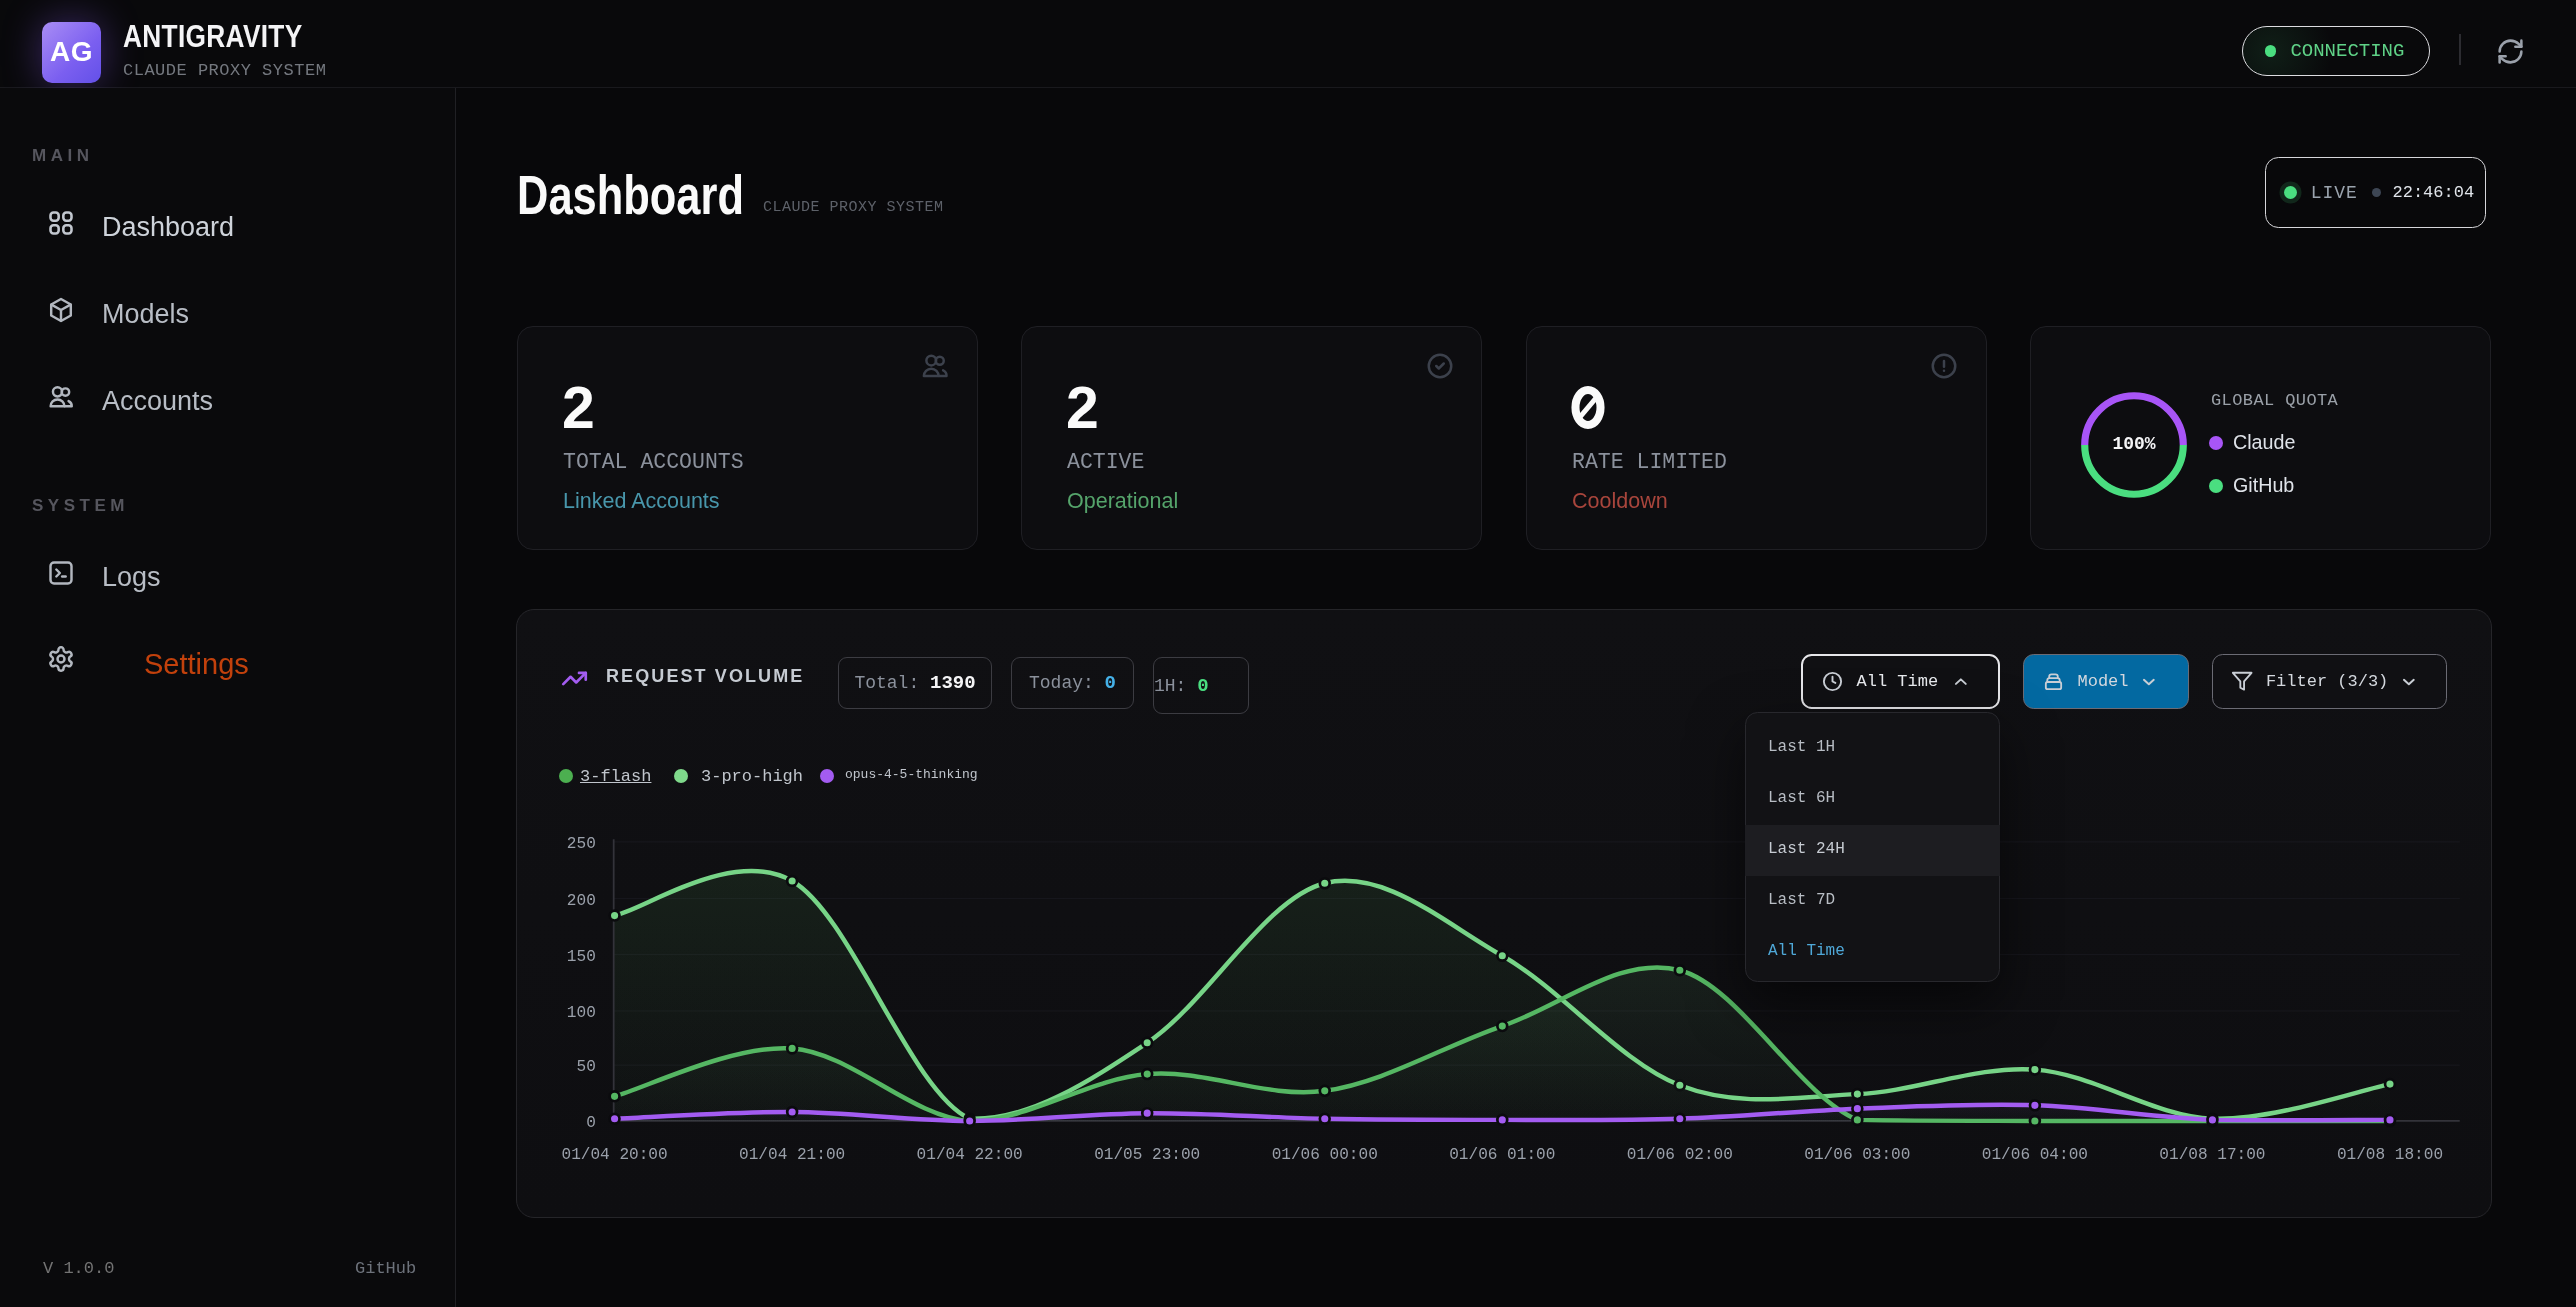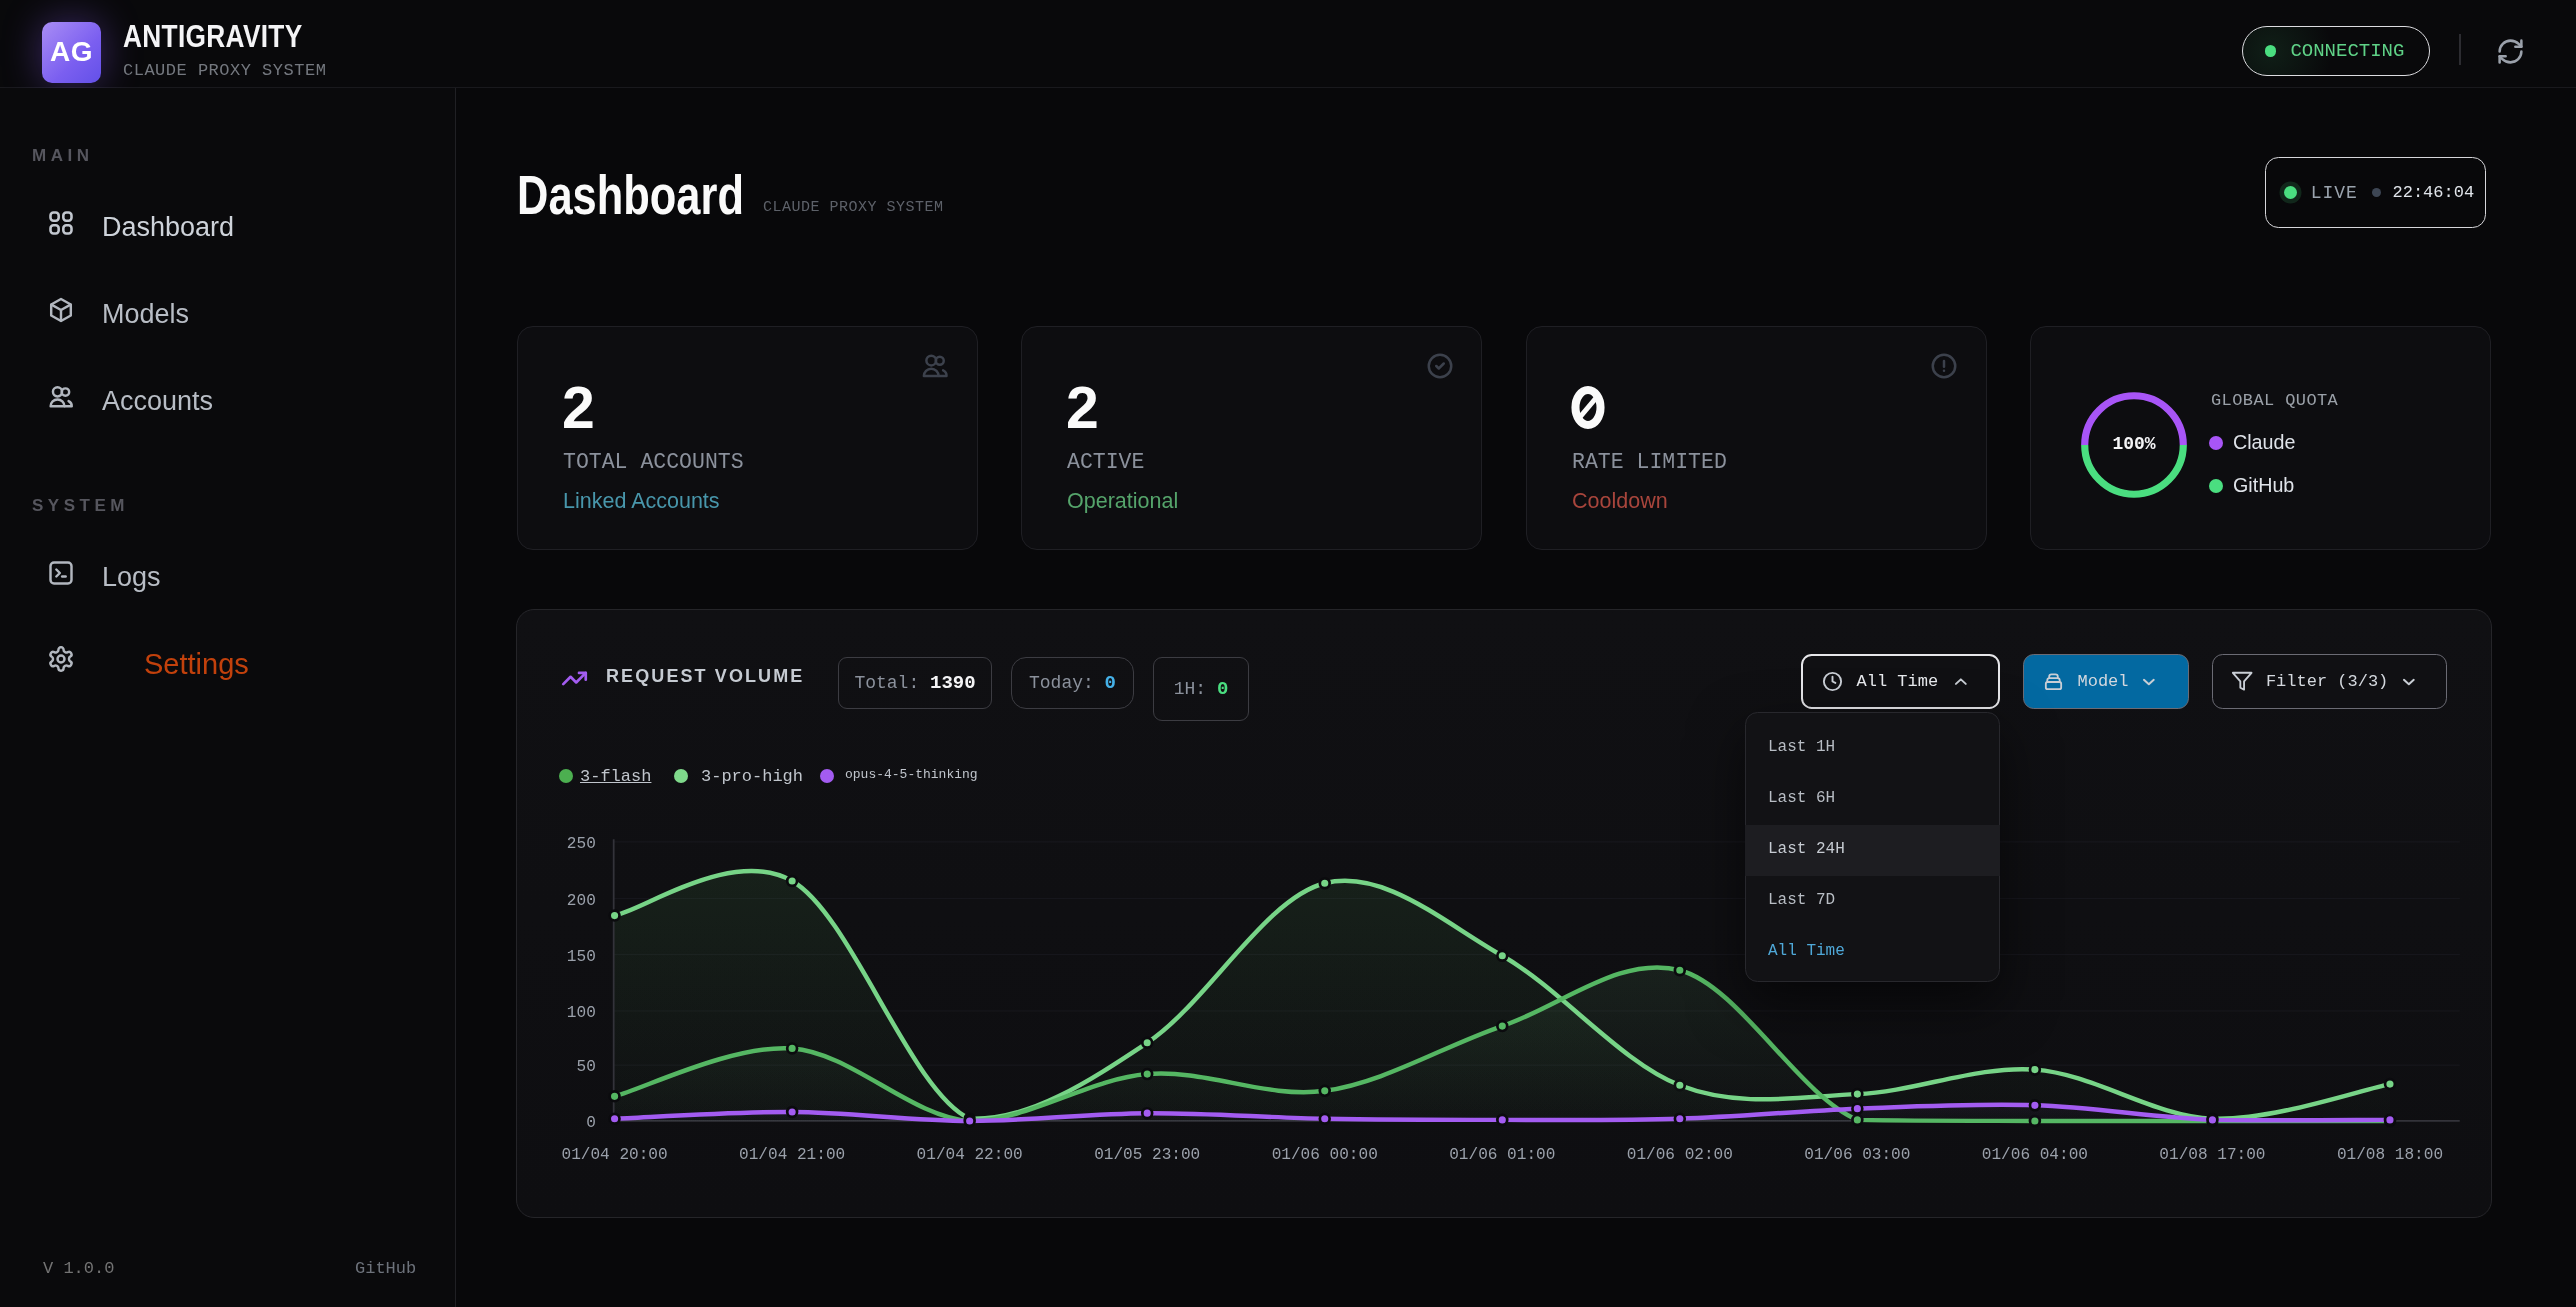--- a/index.html
+++ b/index.html
@@ -129,25 +129,25 @@
 <div class="abs" style="left:561px;top:665px;"><svg width="27" height="27" viewBox="0 0 24 24" fill="none" stroke="#a35cf1" stroke-width="2.4" stroke-linecap="round" stroke-linejoin="round">
       <polyline points="22 7 13.5 15.5 8.5 10.5 2 17"></polyline>
       <polyline points="16 7 22 7 22 13"></polyline>
     </svg></div>
 <div class="abs" style="left:606px;top:666px;font-size:18px;font-weight:bold;color:#c6cbd2;letter-spacing:2.1px;">REQUEST VOLUME</div>
 
 <div class="abs" style="left:838px;top:657px;width:154px;height:52px;border:1.8px solid #3c3c42;border-radius:9px;display:flex;align-items:center;justify-content:center;">
   <span class="mono" style="font-size:18px;color:#8b919c;">Total:&nbsp;</span>
     <span class="mono" style="font-size:19px;font-weight:bold;color:#f4f4f6;">1390</span>
   </div>
-<div class="abs" style="left:1011px;top:657px;width:123px;height:52px;border:1.8px solid #3c3c42;border-radius:15px;display:flex;align-items:center;justify-content:center;">
+<div class="abs" style="left:1011px;top:657px;width:123px;height:52px;border:1.8px solid #3c3c42;border-radius:9px;display:flex;align-items:center;justify-content:center;">
   <span class="mono" style="font-size:18px;color:#8b919c;">Today:&nbsp;</span>
     <span class="mono" style="font-size:19px;font-weight:bold;color:#45b1e8;">0</span>
   </div>
-<div class="abs" style="left:1153px;top:657px;width:96px;height:64px;border:1.8px solid #3c3c42;border-radius:9px;display:flex;align-items:center;justify-content:center;">
+<div class="abs" style="left:1153px;top:657px;width:96px;height:57px;border:1.8px solid #3c3c42;border-radius:9px;display:flex;align-items:center;">
   <span class="mono" style="font-size:18px;color:#8b919c;">1H:&nbsp;</span>
     <span class="mono" style="font-size:19px;font-weight:bold;color:#4ade80;">0</span>
   </div>
 
 <div class="abs" style="left:1801px;top:654px;width:199px;height:55px;background:#101013;border:2.7px solid #e6e6e9;border-radius:10.7px;display:flex;align-items:center;">
   <span style="margin-left:18px;display:flex;">
       <svg width="23" height="23" viewBox="0 0 24 24" fill="none" stroke="#c9ced5" stroke-width="2" stroke-linecap="round" stroke-linejoin="round">
         <circle cx="12" cy="12" r="9"></circle>
         <polyline points="12 7 12 12 15 13.5"></polyline>
       </svg>

